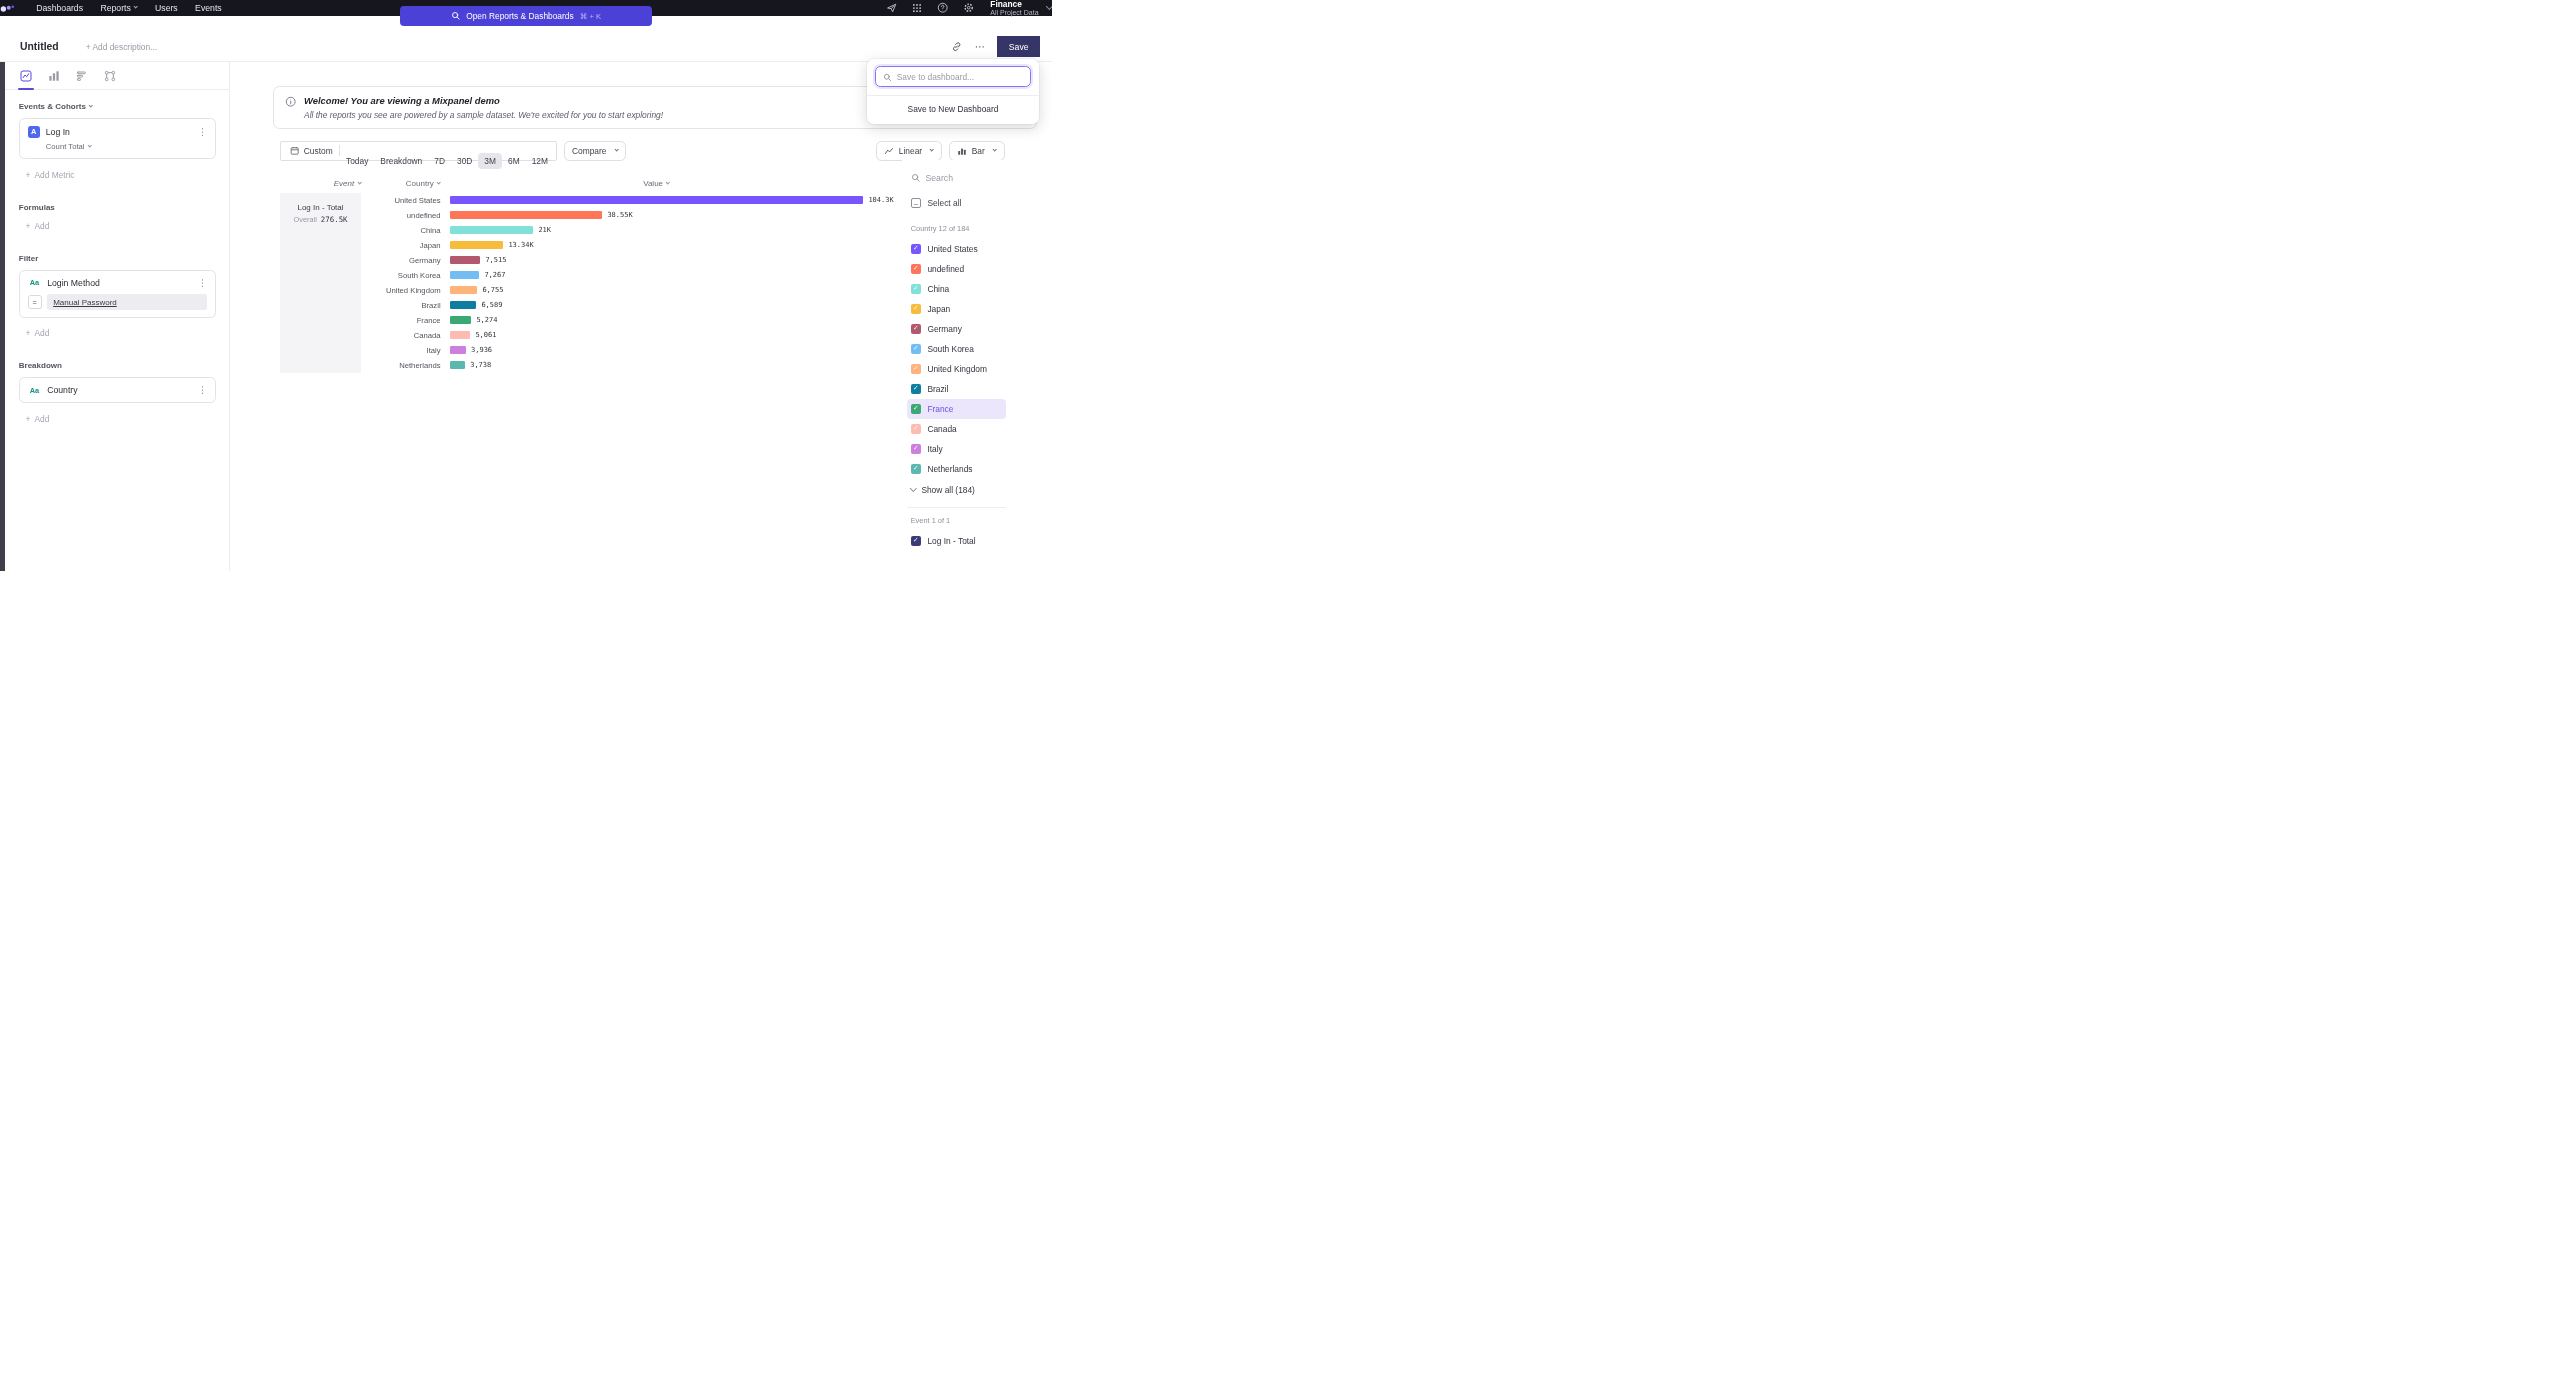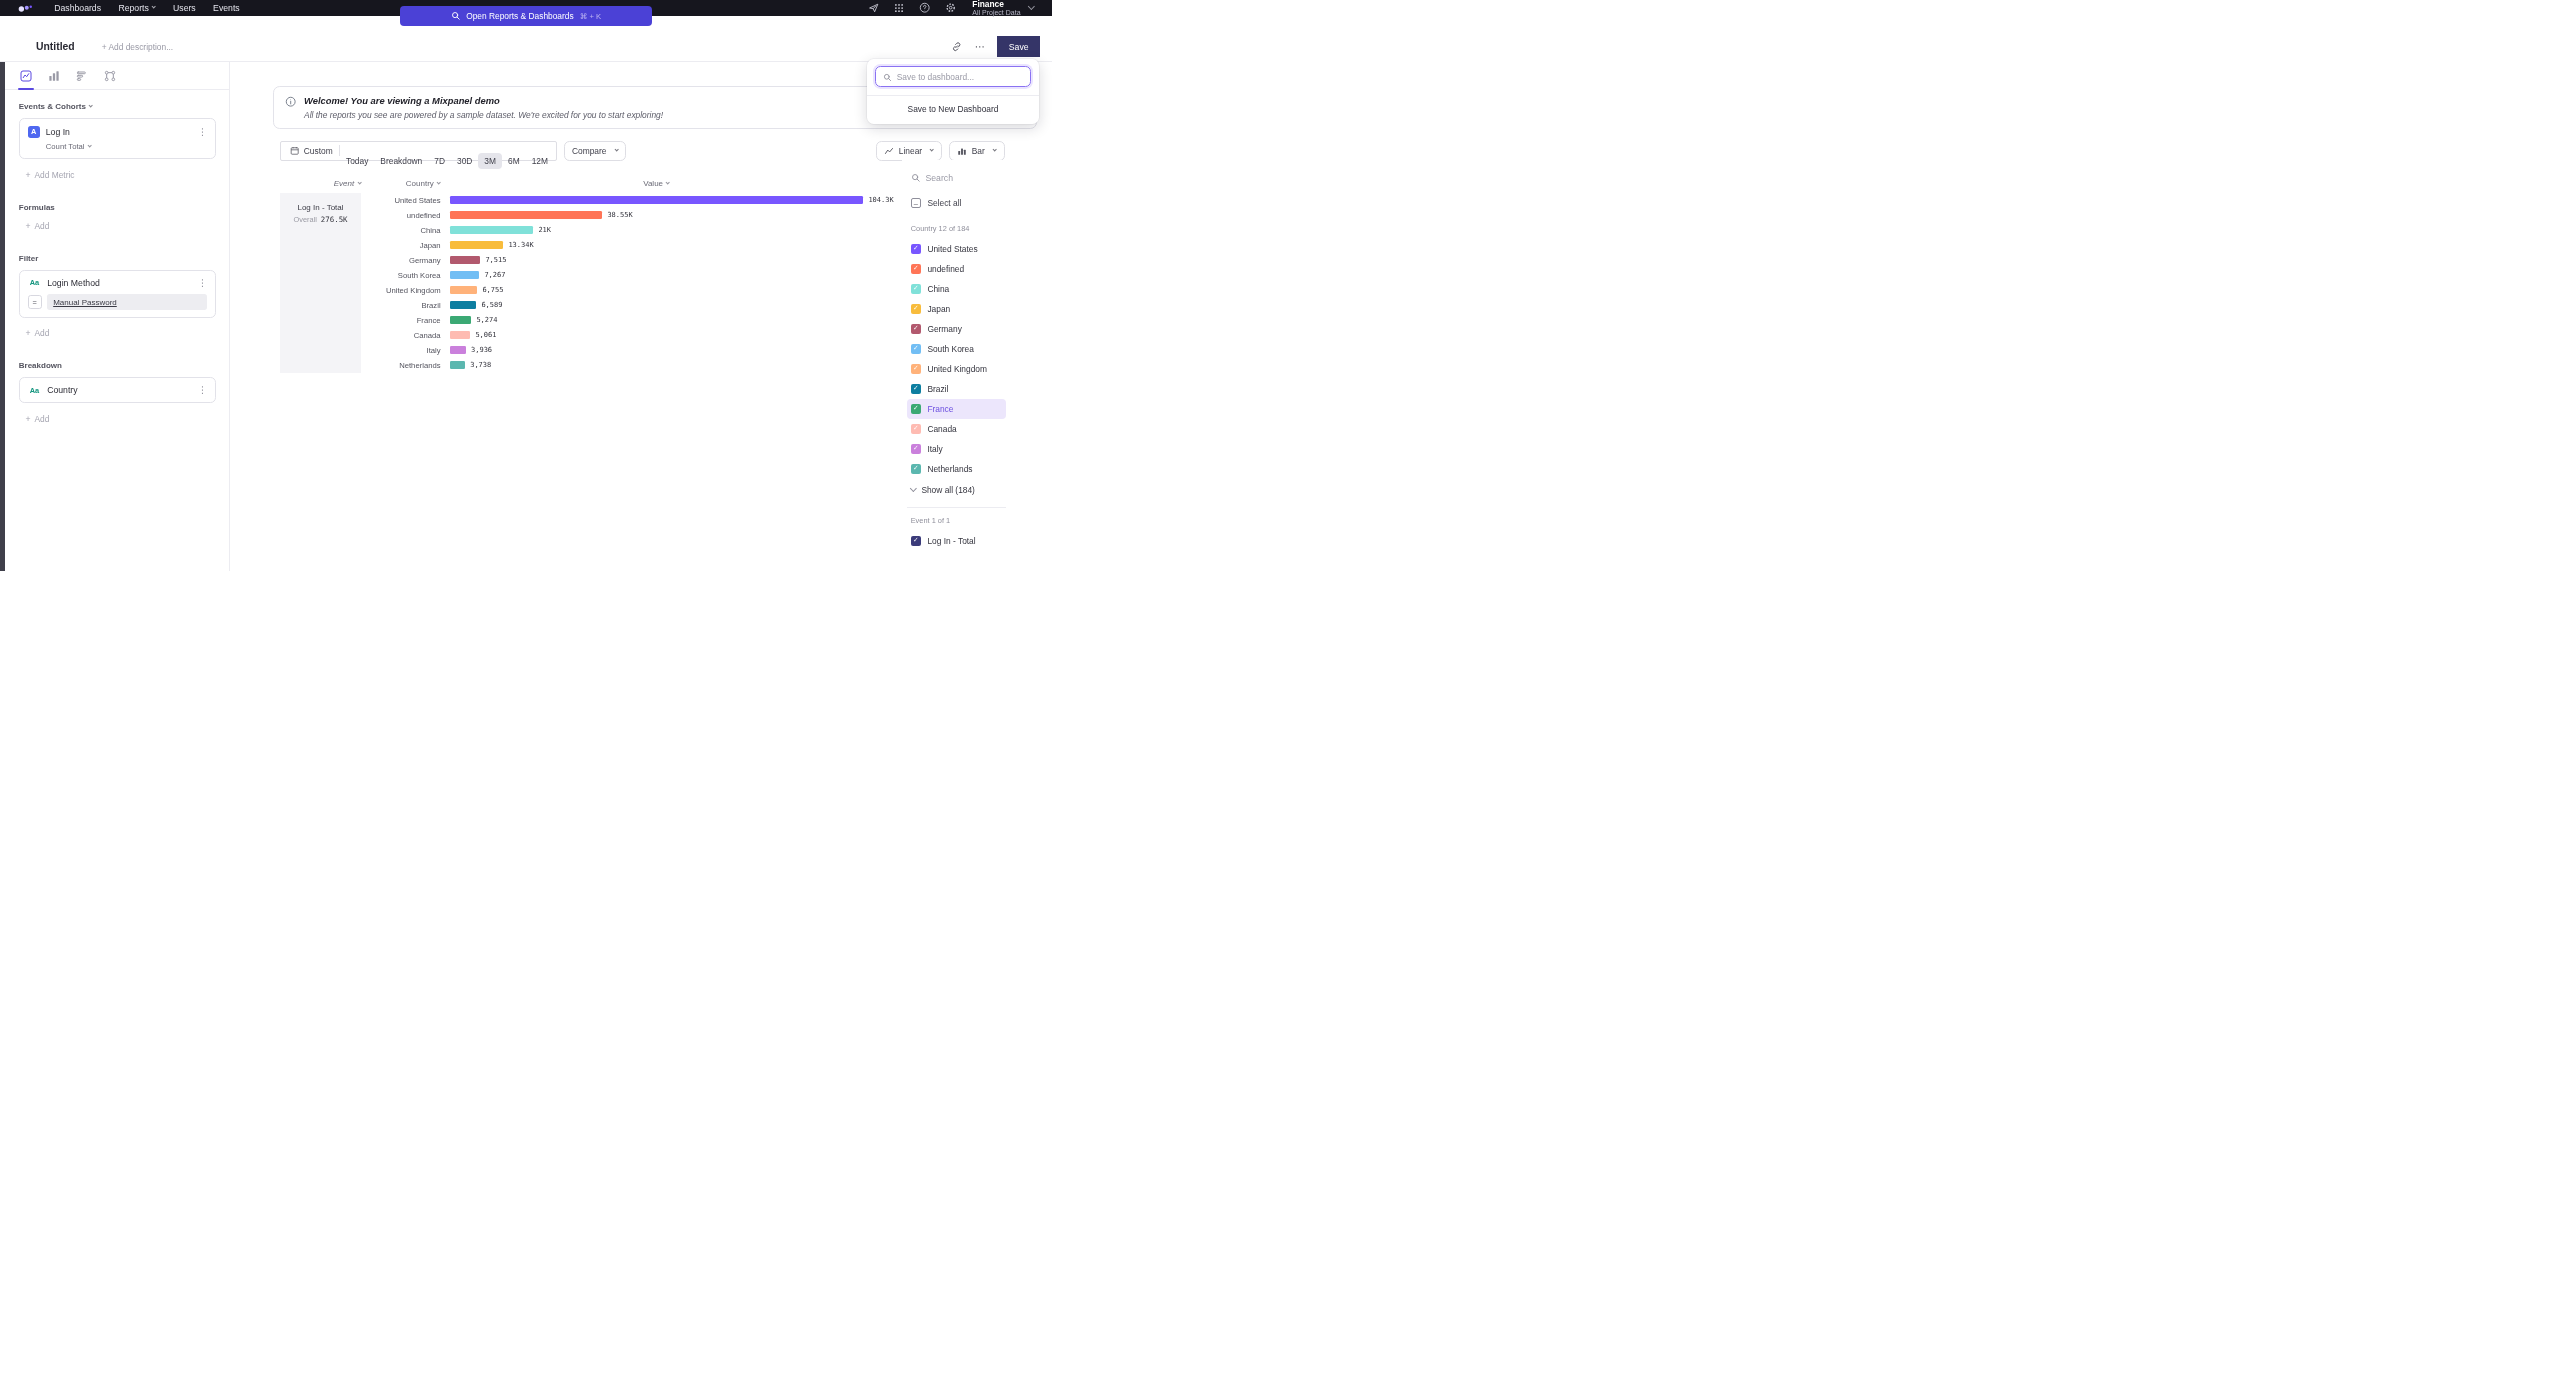--- a/index.html
+++ b/index.html
@@ -5,35 +5,35 @@
   * { margin:0; padding:0; box-sizing:border-box; }
   html,body { background:#ffffff; }
   body { font-family:"Liberation Sans", sans-serif; color:#30303a; }
   #app { position:relative; width:1052px; height:571px; overflow:hidden; background:#fff; }
 
   
   .chev { display:inline-block; width:4.7px; height:4.7px; border-right:0.9px solid currentColor; border-bottom:0.9px solid currentColor; transform:rotate(45deg); margin-left:3.4px; position:relative; top:-1.3px; opacity:.7; }
   .chev.sm { width:3.4px; height:3.4px; }
 
   
-  .navbar { position:absolute; left:0; top:0; right:0; height:16px; background:#16161e; display:flex; align-items:center; padding:0 18px; z-index:30; }
+  .navbar { position:absolute; left:0; top:0; right:0; height:16px; background:#16161e; display:flex; align-items:center; padding:0 0; z-index:30; }
   .nav-left { display:flex; align-items:center; gap:17.4px; }
   .logo { display:flex; align-items:center; margin-right:4px; }
   .nav-links { display:flex; align-items:center; gap:17.4px; }
   .nav-link { color:#e4e4ec; font-size:8.7px; display:flex; align-items:center; cursor:pointer; }
   .nav-search { position:absolute; left:50%; transform:translateX(-50%); top:6px; width:252px; height:20px; background:#4b41d6; border-radius:4px; display:flex; align-items:center; justify-content:center; gap:6px; color:#fff; font-size:8.4px; cursor:pointer; }
   .nav-search .shortcut { color:#bcb4f2; font-size:7.7px; }
   .nav-right { margin-left:auto; display:flex; align-items:center; gap:13.4px; color:#c9c9d4; }
   .nav-right .icon-btn { width:12px; height:12px; display:flex; align-items:center; justify-content:center; cursor:pointer; }
   .project-switcher { display:flex; align-items:center; gap:5.4px; cursor:pointer; margin-left:2.7px; }
   .project-name { color:#fff; font-size:8.4px; font-weight:bold; line-height:9.4px; }
   .project-sub { color:#b5b5c4; font-size:7px; }
 
   
-  .report-header { position:absolute; left:0; top:32px; right:0; height:30px; background:#fff; border-bottom:0.7px solid #ececf1; display:flex; align-items:center; padding:0 12px 0 36px; z-index:10; }
+  .report-header { position:absolute; left:0; top:32px; right:0; height:30px; background:#fff; border-bottom:0.7px solid #ececf1; display:flex; align-items:center; padding:0 12px 0 20px; z-index:10; }
   .report-title { font-size:10.4px; font-weight:bold; color:#2b2b34; }
   .report-desc { margin-left:27px; font-size:8.4px; color:#9a9aa6; cursor:text; }
   .header-actions { margin-left:auto; display:flex; align-items:center; gap:12px; color:#4a4a55; }
   .kebab-h { font-size:10px; letter-spacing:0.7px; cursor:pointer; color:#4a4a55; }
   .save-btn { background:#353568; color:#fff; font-size:8.7px; border:none; border-radius:0; padding:5.4px 11.4px; cursor:pointer; font-family:inherit; }
 
   
   .left-rail { position:absolute; left:0; top:62px; bottom:0; width:5.4px; background:#3f3f4a; }
 
   

